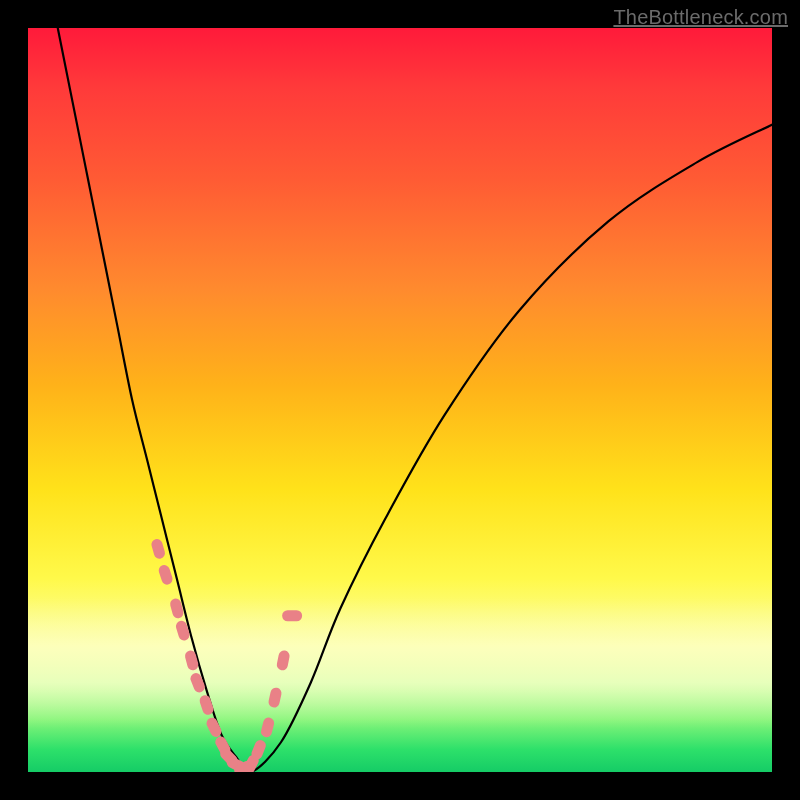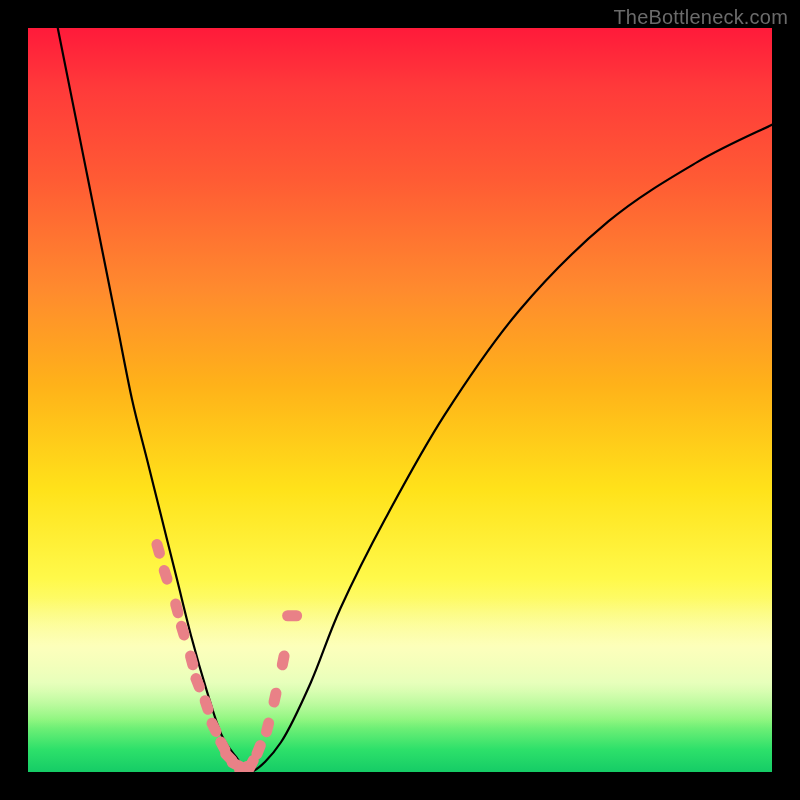--- a/index.html
+++ b/index.html
@@ -64,20 +64,21 @@
     height: 744px;
   }
   .watermark {
     position: absolute;
     top: 6px;
     right: 12px;
     color: #6b6b6b;
     font-size: 20px;
     letter-spacing: 0.2px;
     font-weight: 400;
+    text-decoration: underline;
   }
 </style>
 </head>
 <body>
 
 <div class="frame">
   <div class="plot-area">
     <div class="gradient"></div>
     <div class="wash"></div>
     <svg class="curve" viewBox="0 0 744 744" preserveAspectRatio="none">

